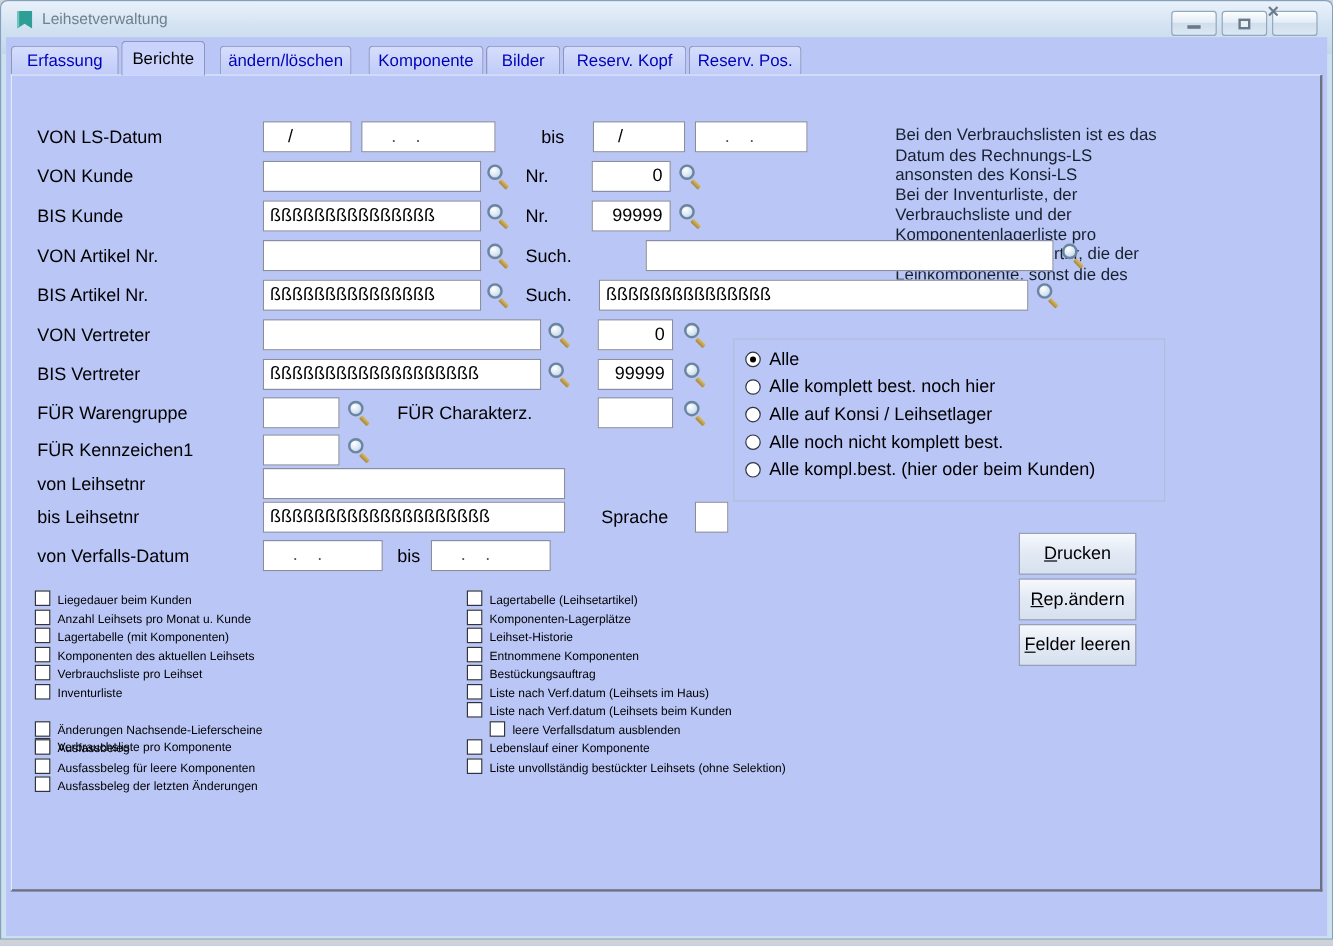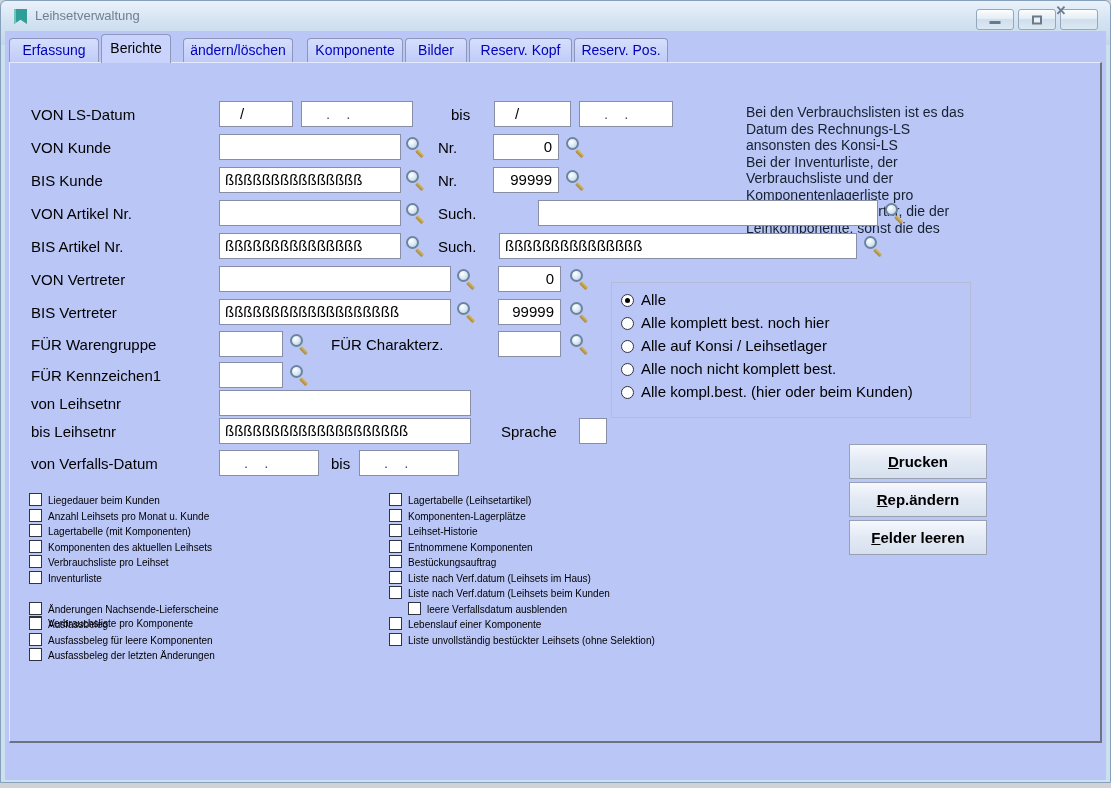--- a/index.html
+++ b/index.html
@@ -46,22 +46,22 @@
   .info { position:absolute; left:745px; top:103px; width:350px; font-size:14px; line-height:16.5px;
           color:#16202e; z-index:4; }
   .groupbox { position:absolute; left:610px; top:281px; width:360px; height:136px;
               border:1px solid #b5bcd8; z-index:3; }
   .rbrow { position:absolute; white-space:nowrap; z-index:4; }
   .rb { display:inline-block; width:13px; height:13px; border-radius:50%; background:#fff;
         border:1px solid #2f3442; vertical-align:-2px; position:relative; }
   .rb.on::after { content:""; position:absolute; left:3px; top:3px; width:5px; height:5px;
                   border-radius:50%; background:#000; }
   .rbl { font-size:15px; margin-left:7px; }
-  .btn { position:absolute; left:848px; width:138px; height:35px; border:1px solid #9aa0b4;
-         background:linear-gradient(#f6f9fd,#e2e9f4 50%,#d6e1ee); text-align:center; z-index:4; cursor:default;font-weight:bold; }
+  .btn { position:absolute; left:848px; width:98px; height:35px; border:1px solid #9aa0b4;
+         background:linear-gradient(#f6f9fd,#e2e9f4 50%,#d6e1ee); text-align:center; z-index:4; cursor:default; }
   .btn .btn-label { display:block; font-size:15px; line-height:33px; color:#000; }
   .btn .btn-label::first-letter { text-decoration:underline; }
   .cbrow { position:absolute; white-space:nowrap; z-index:4; height:16px; }
   .cb { display:inline-block; width:13px; height:13px; background:#fff; border:1px solid #2f3442;
         vertical-align:-2px; }
   .cbl { font-size:10px; margin-left:6px; }
 </style>
 </head>
 <body>
 

